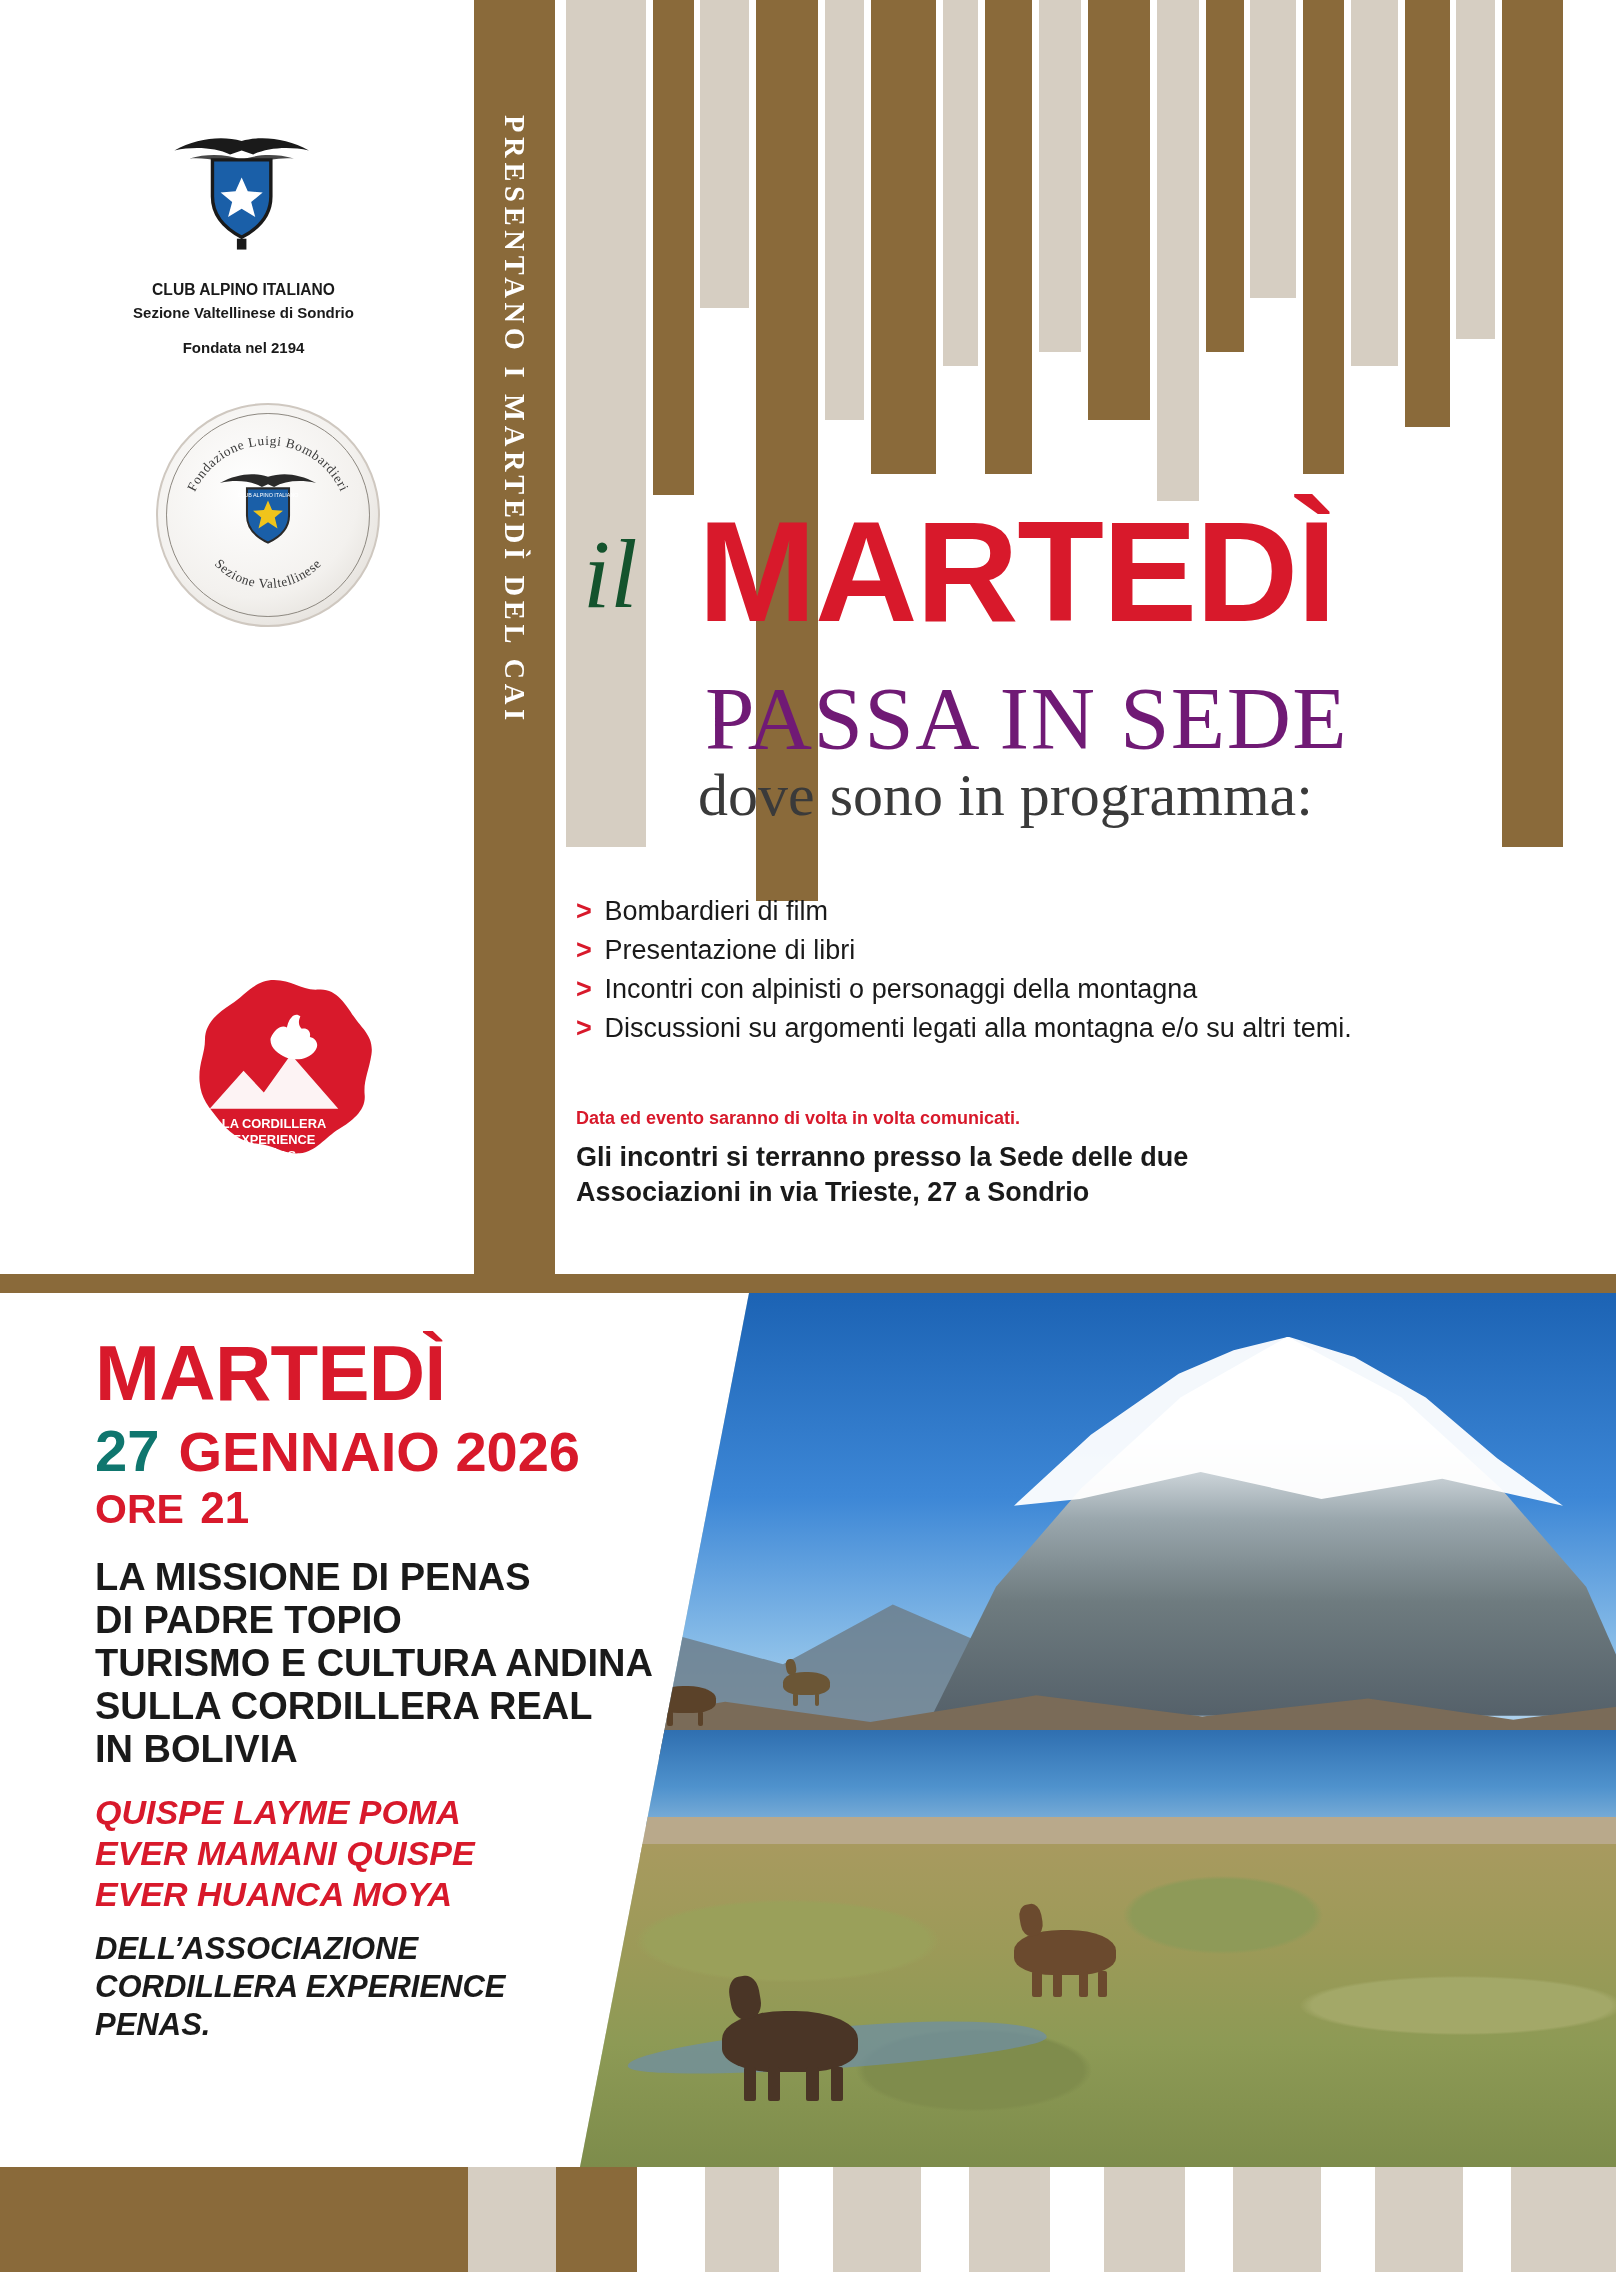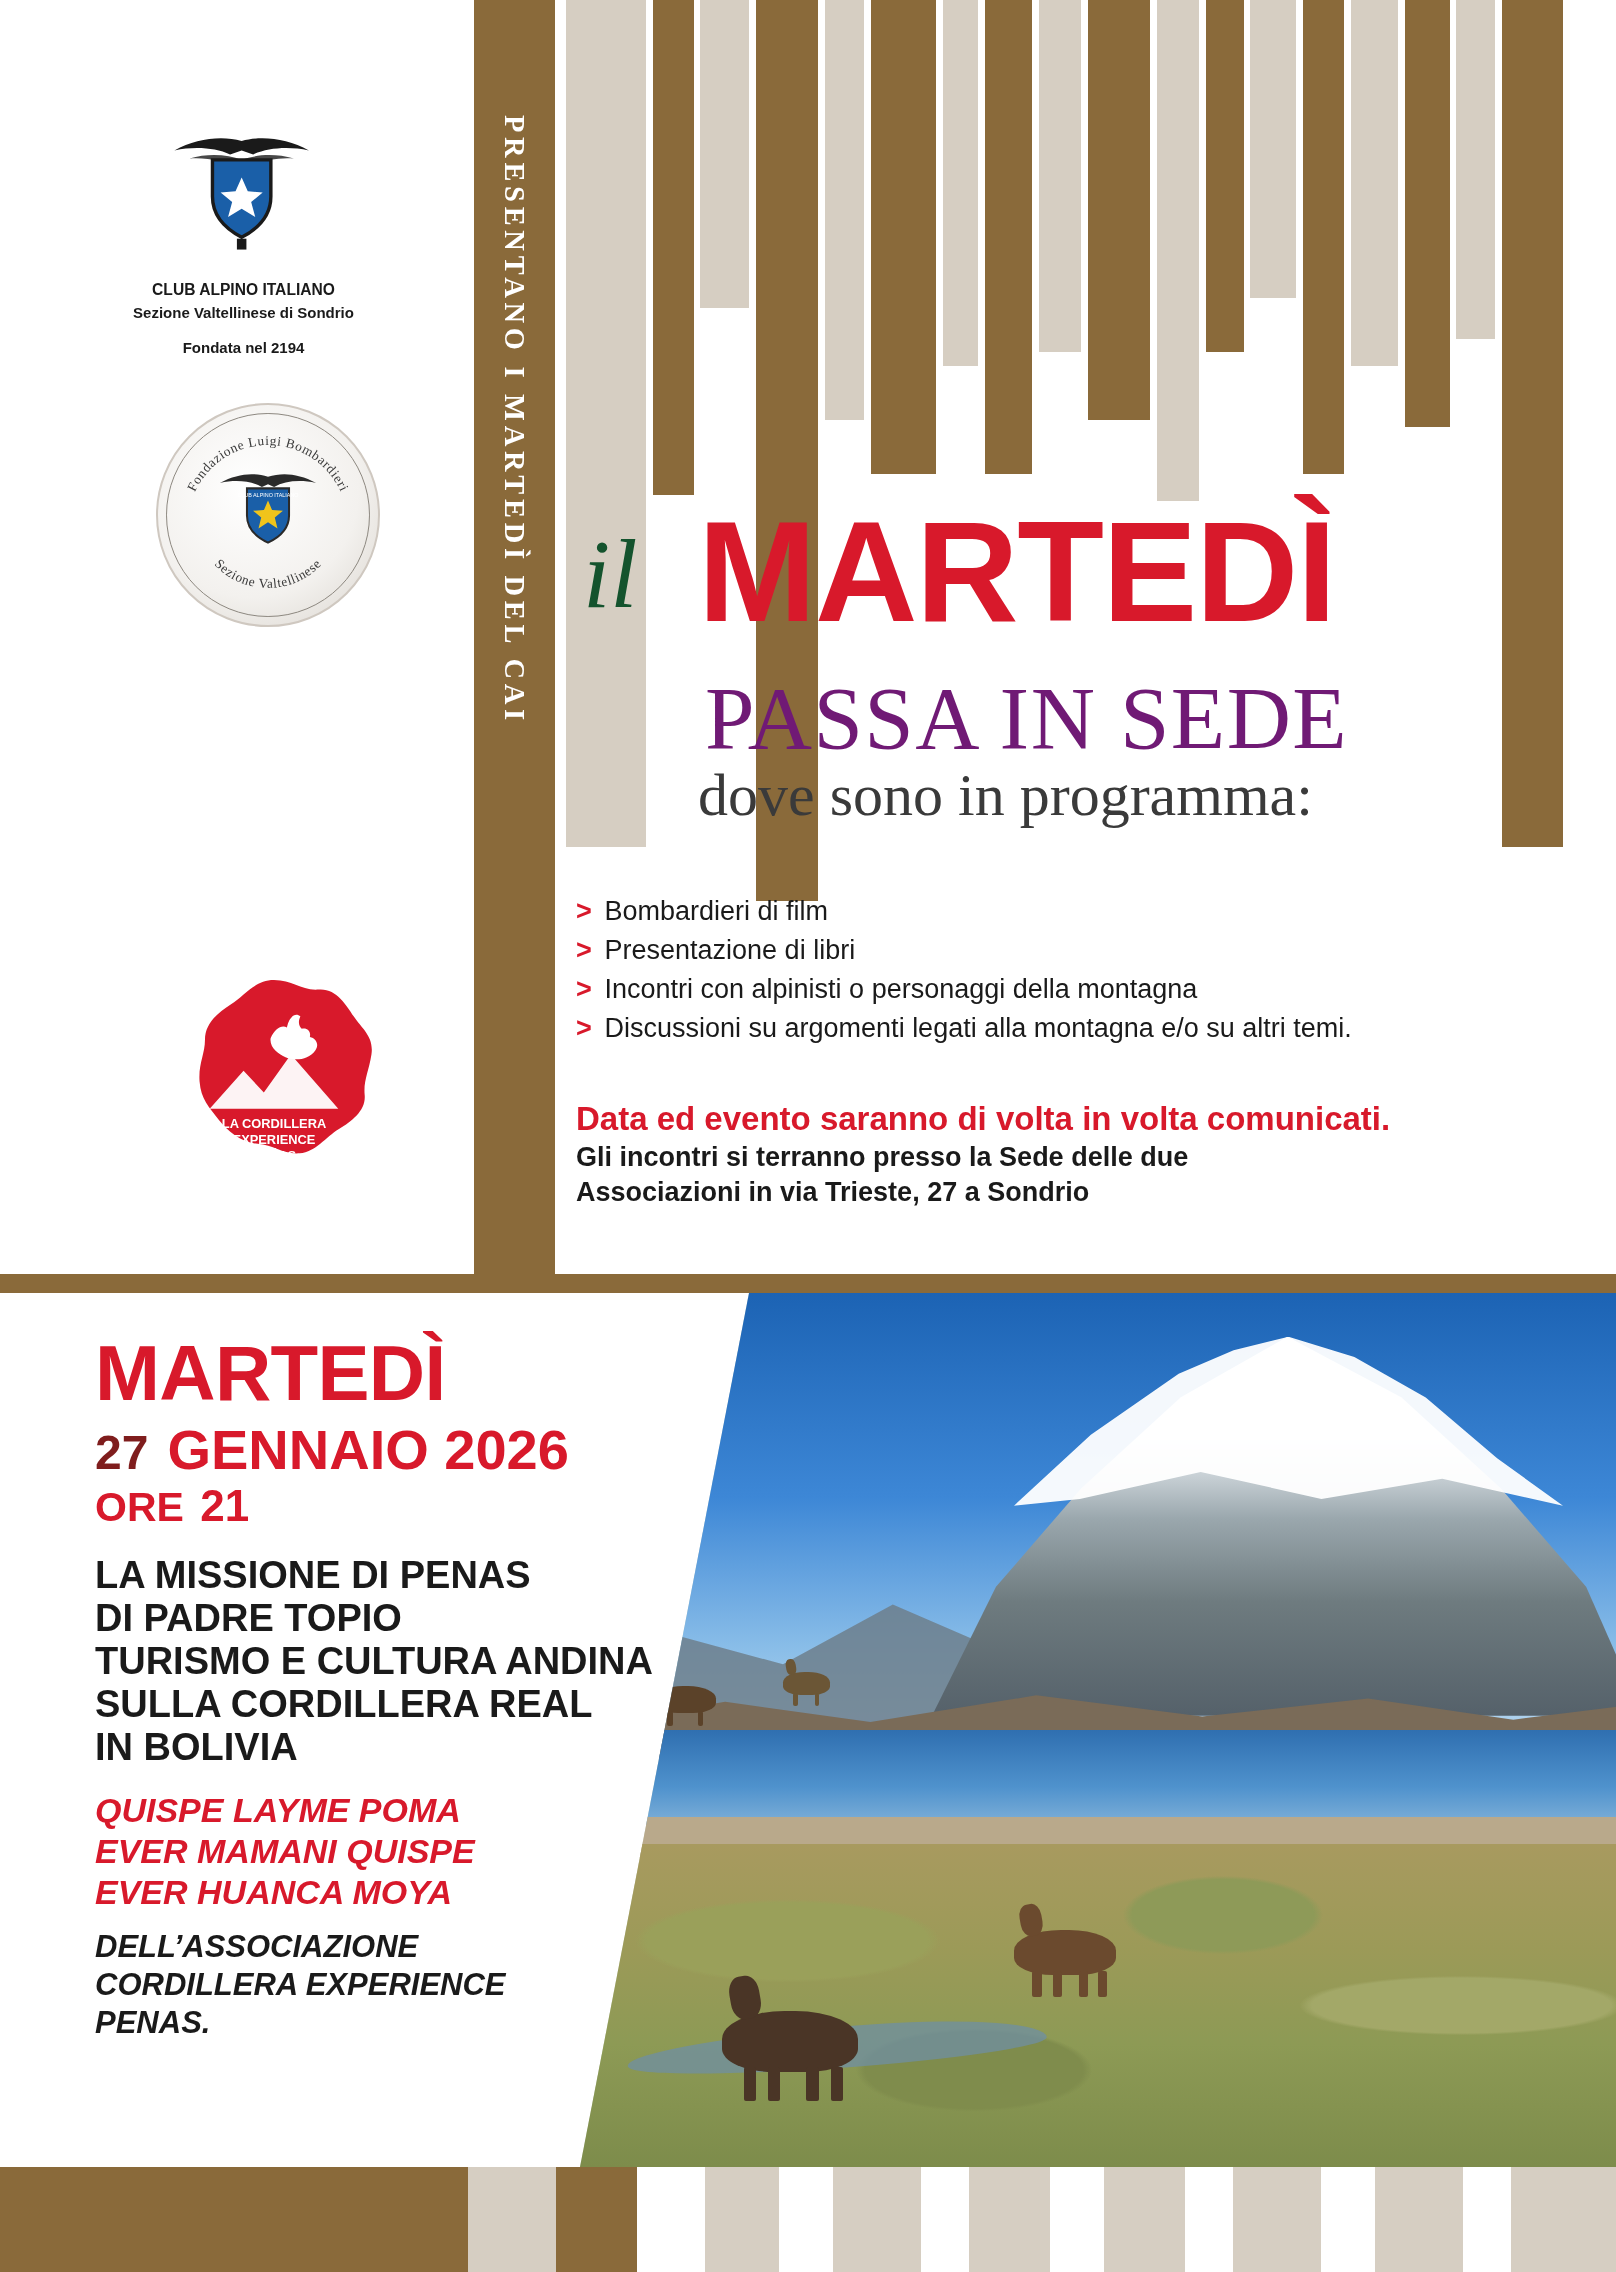--- a/index.html
+++ b/index.html
@@ -229,21 +229,21 @@
 
   
   .notes {
     position: absolute;
     left: 576px;
     top: 1101px;
     width: 1016px;
   }
   .note-red {
     color: #d8192b;
-    font-size: 33px;
+    font-size: 18px;
     font-weight: 700;
     line-height: 35px;
     margin-bottom: 4.1px;
   }
   .note-black {
     color: #1a1a1a;
     font-size: 27px;
     font-weight: 700;
     line-height: 35px;
   }
@@ -399,23 +399,23 @@
     color: #d8192b;
     line-height: 1;
     letter-spacing: -0.7px;
   }
   .b-dateline {
     margin-top: 9.5px;
     display: flex;
     align-items: baseline;
   }
   .b-day {
-    font-size: 48px;
-    font-weight: 700;
-    color: #7f1d1d;
+    font-size: 58px;
+    font-weight: 700;
+    color: #0f766e;
     line-height: 1;
   }
   .b-month {
     font-size: 56px;
     font-weight: 700;
     color: #d8192b;
     line-height: 1;
     margin-left: 19px;
   }
   .b-timeline {

